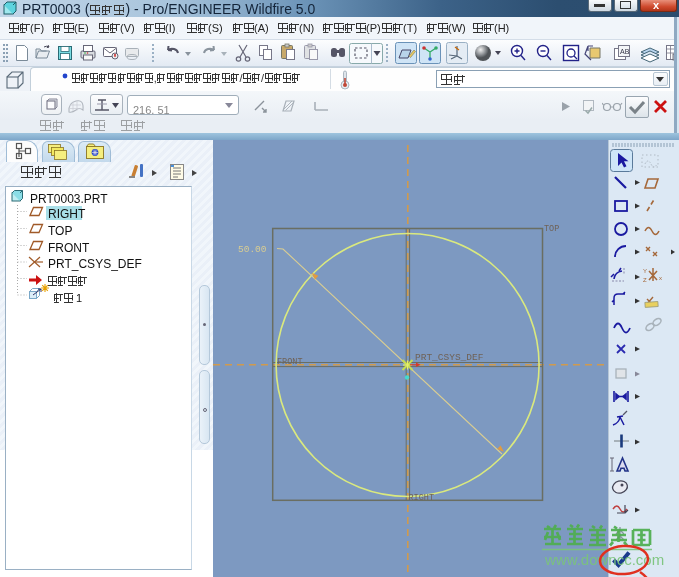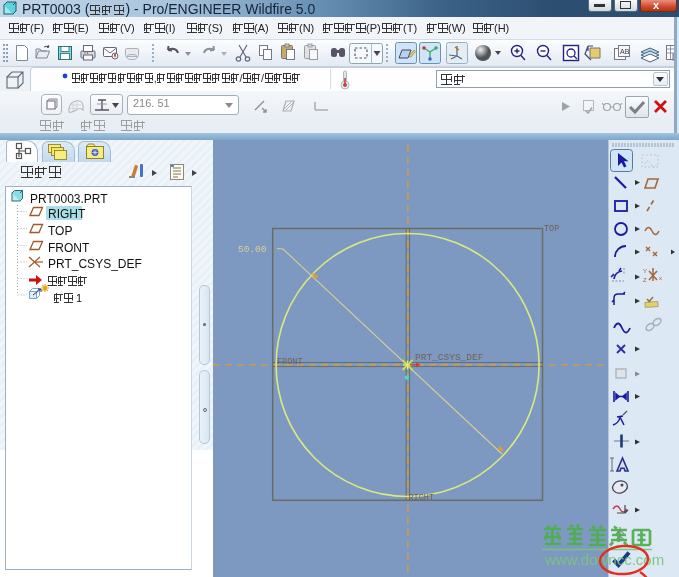--- a/index.html
+++ b/index.html
@@ -247,21 +247,21 @@
   <svg width="22" height="20">
         <path d="M4 15 h14 M11 15 v-10 M7 5 h8" stroke="#556" stroke-width="1.4" fill="none"></path>
         <path d="M6 9 h10" stroke="#99a" stroke-width="1"></path>
       </svg>
   <svg width="8" height="6" style="position:absolute;right:2px;top:8px">
         <polygon points="0,0 7,0 3.5,5" fill="#445"></polygon>
       </svg>
  </div>
 
  <div class="abs" style="left:127px;top:4px;width:112px;height:20px;background:#fff;border:1px solid #a0aeba;border-radius:3px;font-size:11px;color:#888">
-  <div style="margin:1px 0 0 5px">216. 51</div>
+  <div style="margin:8px 0 0 5px">216. 51</div>
   <svg width="9" height="6" style="position:absolute;right:4px;top:7px">
         <polygon points="0,0 8,0 4,5" fill="#889"></polygon>
       </svg>
  </div>
 
  <svg class="abs" width="18" height="18" style="left:251px;top:6px">
       <path d="M4 13 L13 4 M11 11 l4 4 m0-3 v3 h-3" stroke="#8a929a" stroke-width="1.4" fill="none"></path>
     </svg>
 
  <svg class="abs" width="20" height="18" style="left:278px;top:6px">

